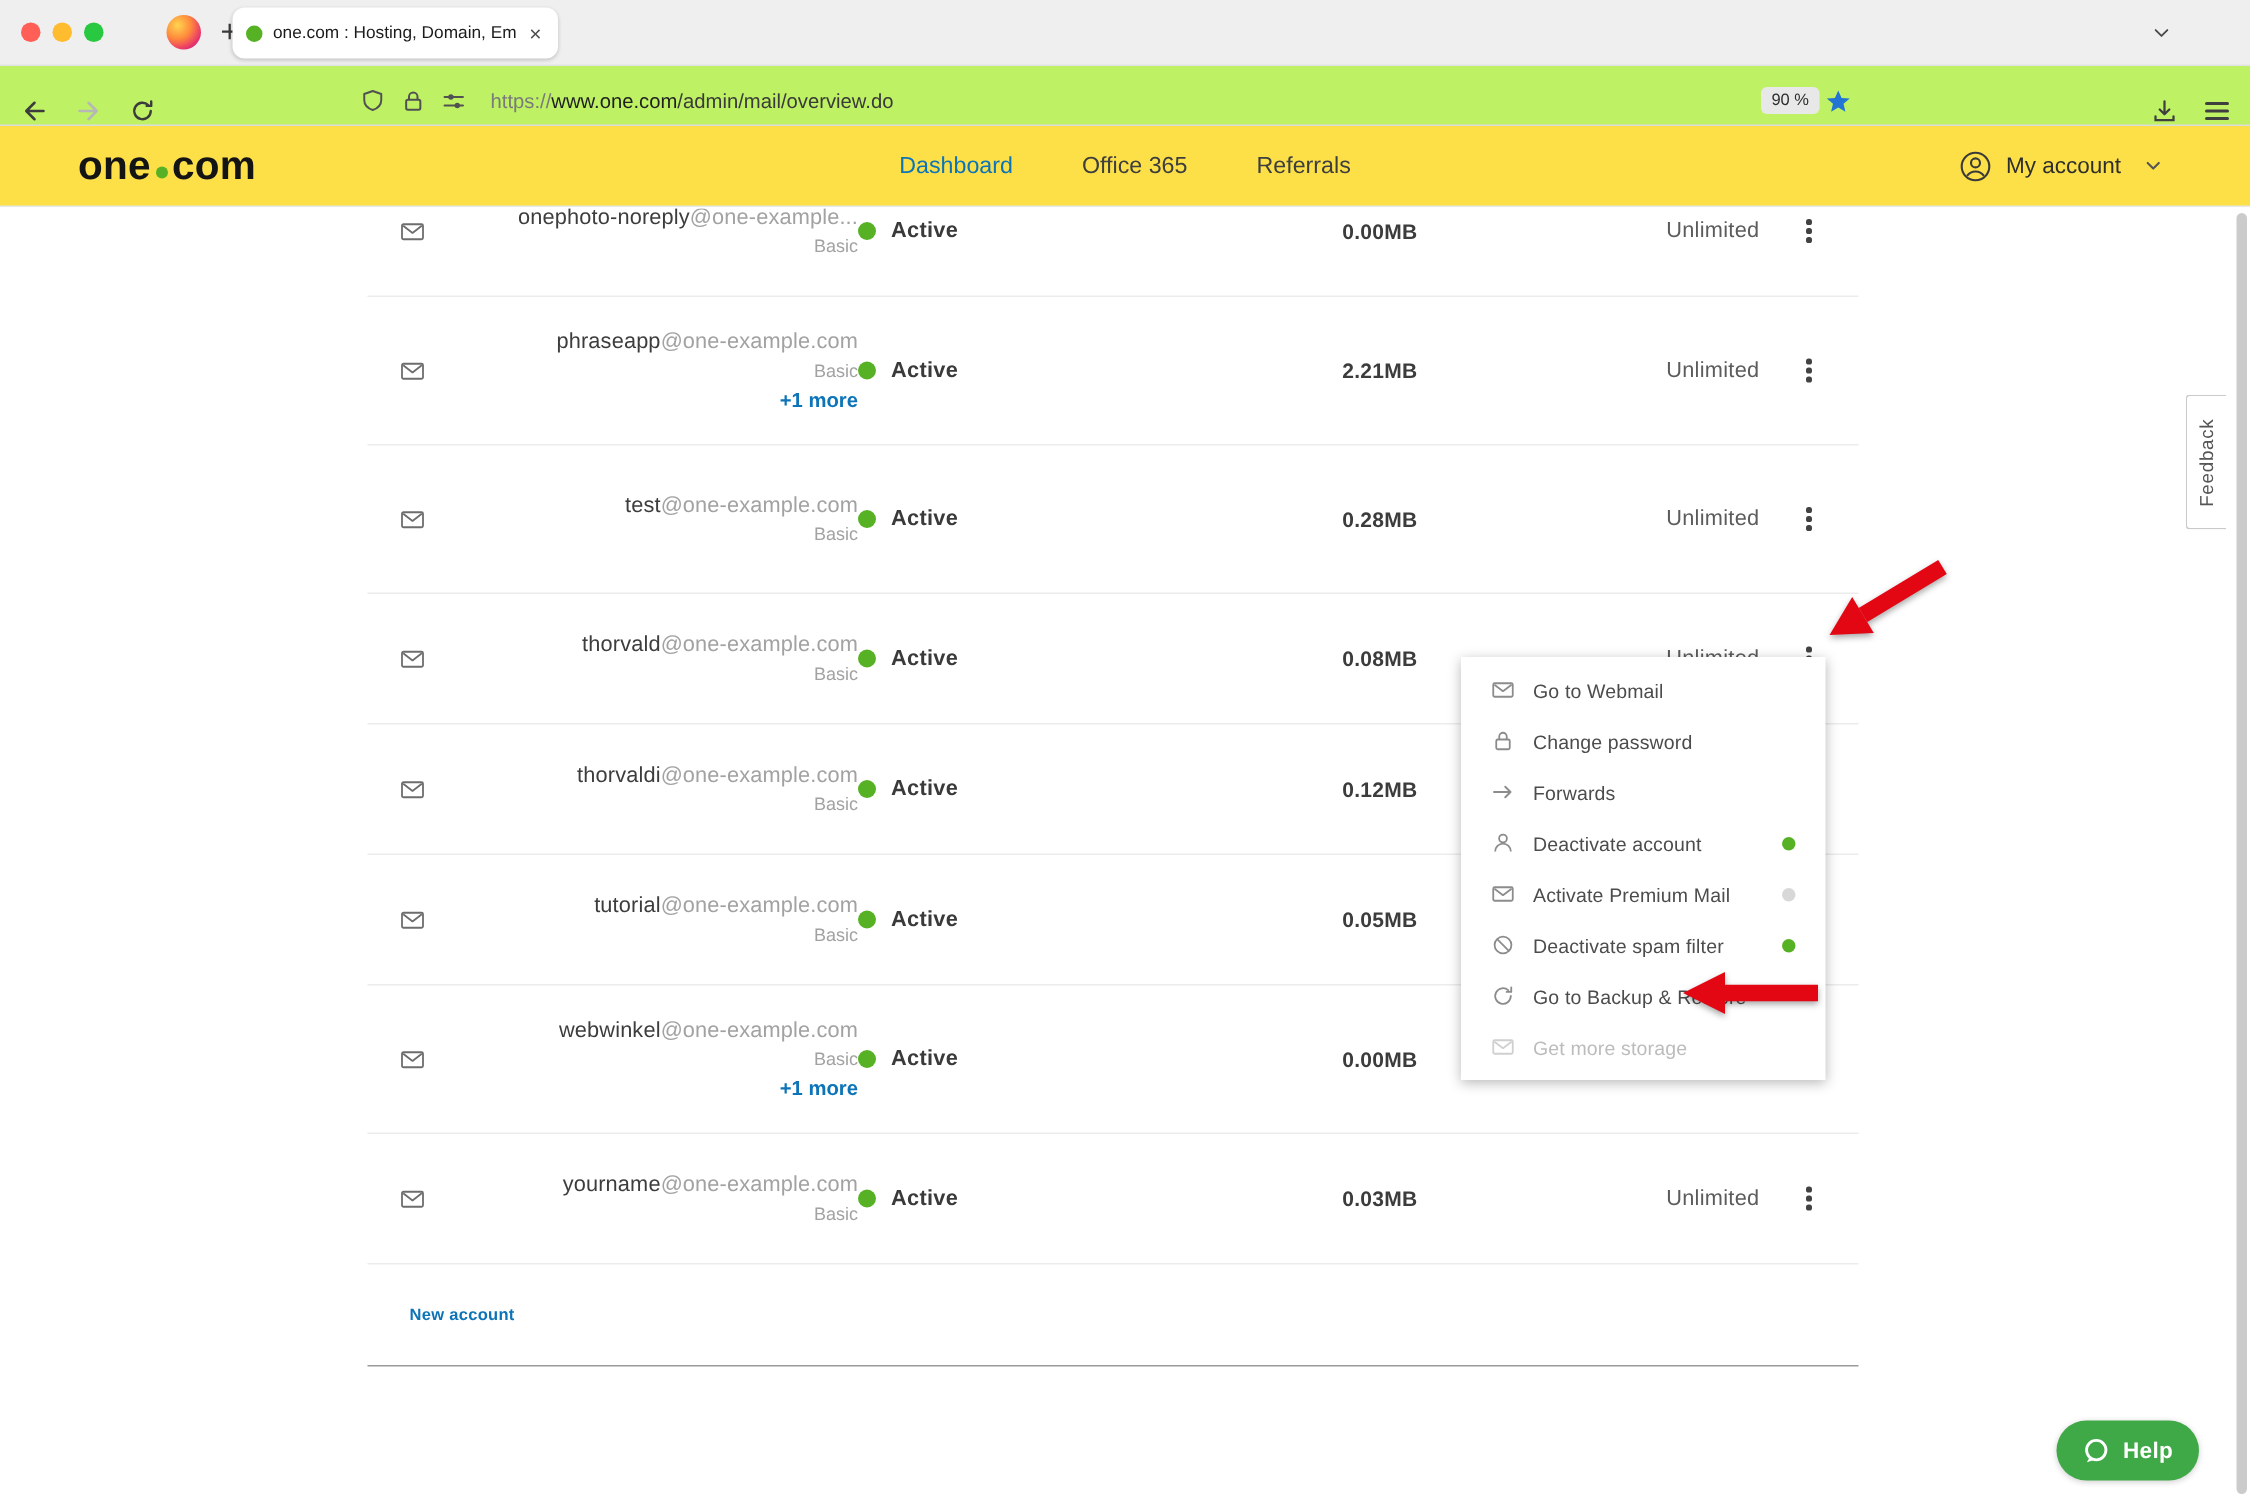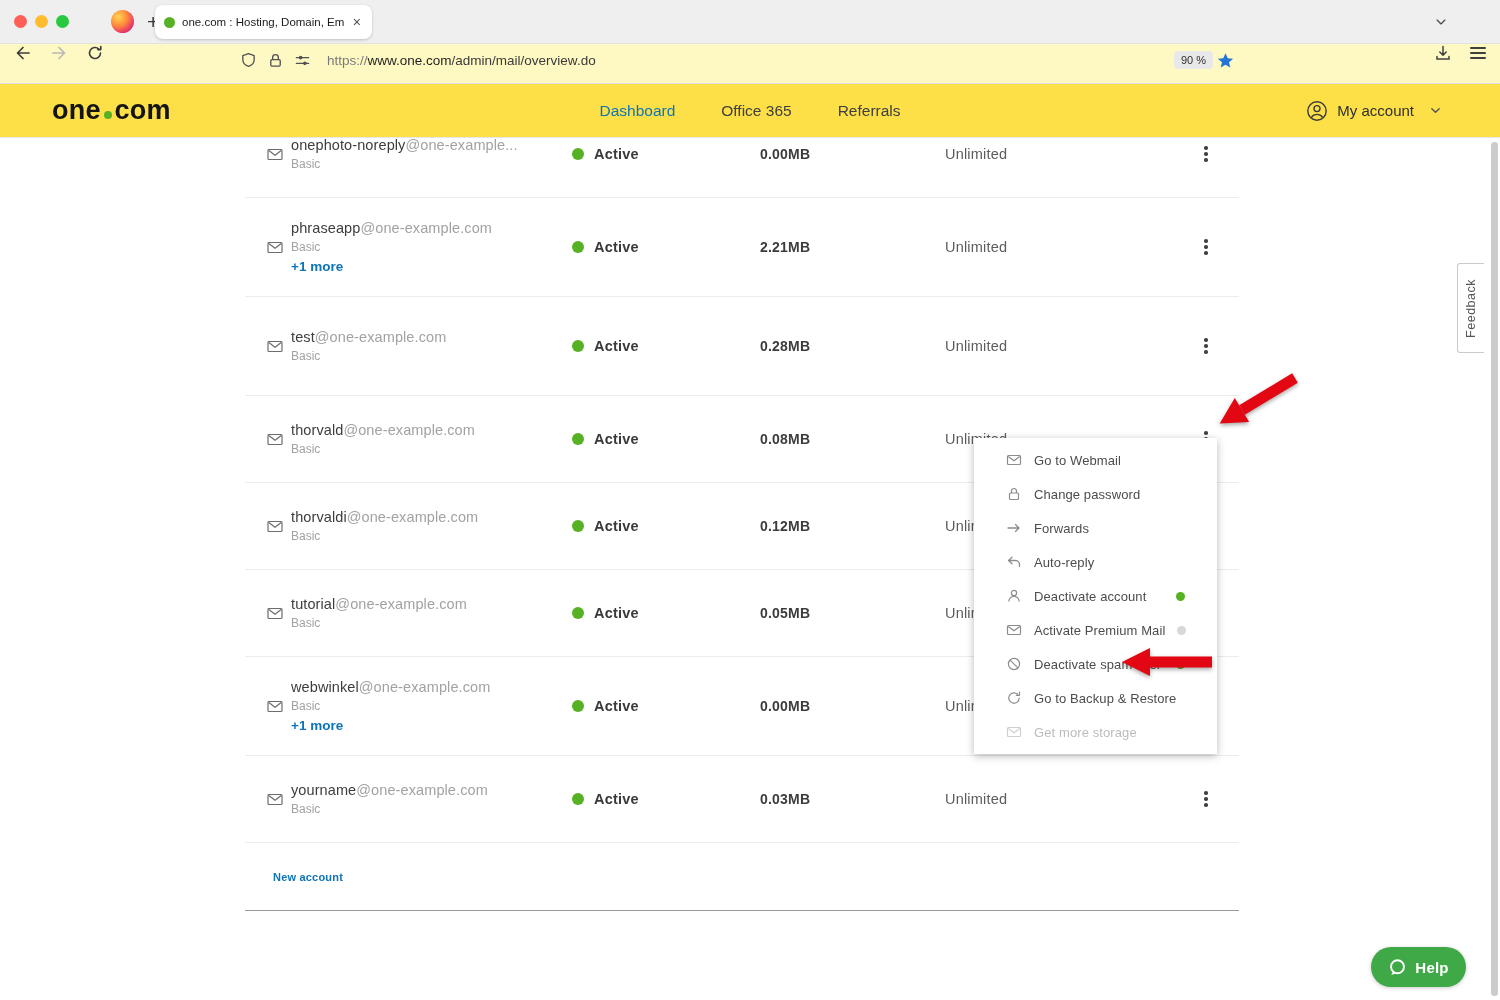--- a/index.html
+++ b/index.html
@@ -16,21 +16,21 @@
   .firefox-logo { width:23px; height:23px; border-radius:50%; margin-left:42px;
     background:radial-gradient(circle at 32% 30%, #ffd54f 0%, #ff8a3c 40%, #e9356a 72%, #7b1fa2 100%); }
   .tab { position:absolute; left:155px; top:5px; width:217px; height:34px; background:#fff; border-radius:8px;
     box-shadow:0 1px 3px rgba(0,0,0,.2); display:flex; align-items:center; padding:0 9px; gap:7px; cursor:pointer; }
   .tab-favicon { width:11px; height:11px; border-radius:50%; background:#56b224; flex:0 0 11px; }
   .tab-title { font-size:11.5px; color:#1b1b1b; white-space:nowrap; overflow:hidden; flex:1; }
   .tab-close { font-size:14px; color:#4f4f4f; padding:0 2px; cursor:pointer; }
   .new-tab { margin-left:13px; font-size:21px; color:#3a3a3a; line-height:1; cursor:pointer; }
   .tab-chevron { position:absolute; right:52px; color:#4a4a4a; cursor:pointer; }
 
-  .url-bar { height:40px; background:#fef9c3; border-bottom:1px solid #dcdcdc; display:flex; align-items:flex-start; padding:0 14px; }
+  .url-bar { height:40px; background:#bef264; border-bottom:1px solid #dcdcdc; display:flex; align-items:flex-end; padding:0 14px; }
   .nav-btn { width:18px; height:18px; margin-right:18px; color:#3c3c3c; cursor:pointer; }
   .nav-btn.disabled { color:#b7b7b7; }
   .addr { flex:1; margin-left:118px; margin-right:200px; display:flex; align-items:center; gap:10px; height:32px; cursor:text; }
   .addr-icon { width:17px; height:17px; color:#515151; cursor:pointer; }
   .url-text { font-size:13.5px; color:#2b2b2b; margin-left:6px; white-space:nowrap; }
   .url-text .proto { color:#7a7a7a; }
   .url-text .domain { color:#1f1f1f; }
   .url-text .path { color:#3a3a3a; }
   .addr-right { margin-left:auto; display:flex; align-items:center; gap:4px; }
   .zoom-pill { background:#e8e8e8; border-radius:4px; font-size:11px; color:#2e2e2e; padding:3px 7px; cursor:pointer; }
@@ -47,21 +47,21 @@
   .main-nav { position:absolute; left:50%; transform:translateX(-50%); display:flex; gap:46px; }
   .nav-link { font-size:15.5px; color:#3e3e3e; }
   .nav-link.active { color:#0e74b8; }
   .account { position:absolute; right:58px; display:flex; align-items:center; gap:9px; font-size:15px; color:#2e2e2e; cursor:pointer; }
   .account .person { width:22px; height:22px; color:#3a3a3a; }
   .account .chev { width:13px; height:13px; color:#555; margin-left:6px; }
 
   
   .content { position:absolute; top:139px; left:0; right:0; bottom:0; overflow:hidden; background:#fff; }
   .table { margin-left:245px; width:994px; margin-top:-28px; }
-  .row { display:grid; grid-template-columns:46px 281px 188px 185px 228px 66px; align-items:center; height:87px; border-bottom:1px solid #ececec; }
+  .row { display:grid; grid-template-columns:46px 281px 188px 185px 228px 66px; align-items:center; height:87px; border-bottom:1px solid #ececec;text-align:right; }
   .row.tall { height:99px; }
   .cell-icon { padding-left:22px; color:#6d6d6d; }
   .cell-icon svg { width:16px; height:15px; }
   .cell-email { display:flex; flex-direction:column; justify-content:center; }
   .email-line { font-size:14.5px; letter-spacing:.1px; white-space:nowrap; overflow:hidden; }
   .email-name { color:#3d3d3d; }
   .email-domain { color:#a2a2a2; }
   .email-plan { font-size:12px; color:#a2a2a2; margin-top:4px; }
   .email-more { font-size:13.5px; font-weight:700; color:#0e74b8; margin-top:5px; }
   .cell-status { display:flex; align-items:center; gap:10px; }
@@ -70,21 +70,21 @@
   .cell-size { font-size:14px; font-weight:600; color:#3c3c3c; letter-spacing:.2px; }
   .cell-quota { font-size:14.5px; color:#5c5c5c; letter-spacing:.2px; }
   .cell-kebab { justify-self:center; }
   .kebab { display:flex; flex-direction:column; gap:2.5px; padding:6px; cursor:pointer; }
   .kebab i { width:3.5px; height:3.5px; border-radius:50%; background:#424242; display:block; }
   .new-account-row { height:68px; display:flex; align-items:center; padding-left:28px; border-bottom:1px solid #9a9a9a; }
   .new-account-link { font-size:11px; font-weight:700; color:#0e74b8; letter-spacing:.2px; }
   .table-summary { margin:30px 0 0 23px; font-size:14.5px; color:#6f6f6f; letter-spacing:.2px; }
 
   
-  .context-menu { position:absolute; left:974px; top:438px; width:243px; background:#fff; padding:5px 16px;
+  .context-menu { position:absolute; left:974px; top:438px; width:243px; background:#fff; padding:5px 4px;
     box-shadow:0 2px 8px rgba(0,0,0,.28); z-index:50; }
   .menu-item { display:flex; align-items:center; height:34px; padding:0 16px; gap:12px; cursor:pointer; }
   .menu-icon { width:16px; height:16px; flex:0 0 16px; color:#8c8c8c; }
   .menu-icon svg { width:16px; height:16px; }
   .menu-label { font-size:13px; color:#4c4c4c; letter-spacing:.1px; white-space:nowrap; }
   .menu-dot { width:9px; height:9px; border-radius:50%; margin-left:auto; flex:0 0 9px; }
   .menu-dot.green { background:#56b224; }
   .menu-dot.gray { background:#d8d8d8; }
   .menu-item.highlighted { background:#e3e3e3; }
   .menu-item.disabled { cursor:default; }
@@ -474,30 +474,20 @@
     <div class="menu-item">
       <span class="menu-icon">
         <svg viewBox="0 0 16 16">
           <path d="M2 8h10.5M9.5 4.5 13 8l-3.5 3.5" fill="none" stroke="currentColor" stroke-width="1.3" stroke-linecap="round" stroke-linejoin="round"></path>
         </svg>
       </span>
       <span class="menu-label">Forwards</span>
 
     </div>
 
-    <div class="menu-item">
-      <span class="menu-icon">
-        <svg viewBox="0 0 16 16">
-          <path d="M6 3.2 2.5 6.5 6 9.8" fill="none" stroke="currentColor" stroke-width="1.3" stroke-linecap="round" stroke-linejoin="round"></path>
-          <path d="M3 6.5h6.5a4 3.8 0 0 1 4 3.8v2.2" fill="none" stroke="currentColor" stroke-width="1.3" stroke-linecap="round"></path>
-        </svg>
-      </span>
-      <span class="menu-label">Auto-reply</span>
-
-    </div>
 
     <div class="menu-item">
       <span class="menu-icon">
         <svg viewBox="0 0 16 16">
           <circle cx="8" cy="5" r="2.6" fill="none" stroke="currentColor" stroke-width="1.2"></circle>
           <path d="M2.8 13.6a5.2 5.2 0 0 1 10.4 0" fill="none" stroke="currentColor" stroke-width="1.2"></path>
         </svg>
       </span>
       <span class="menu-label">Deactivate account</span>
       <span class="menu-dot green"></span>

